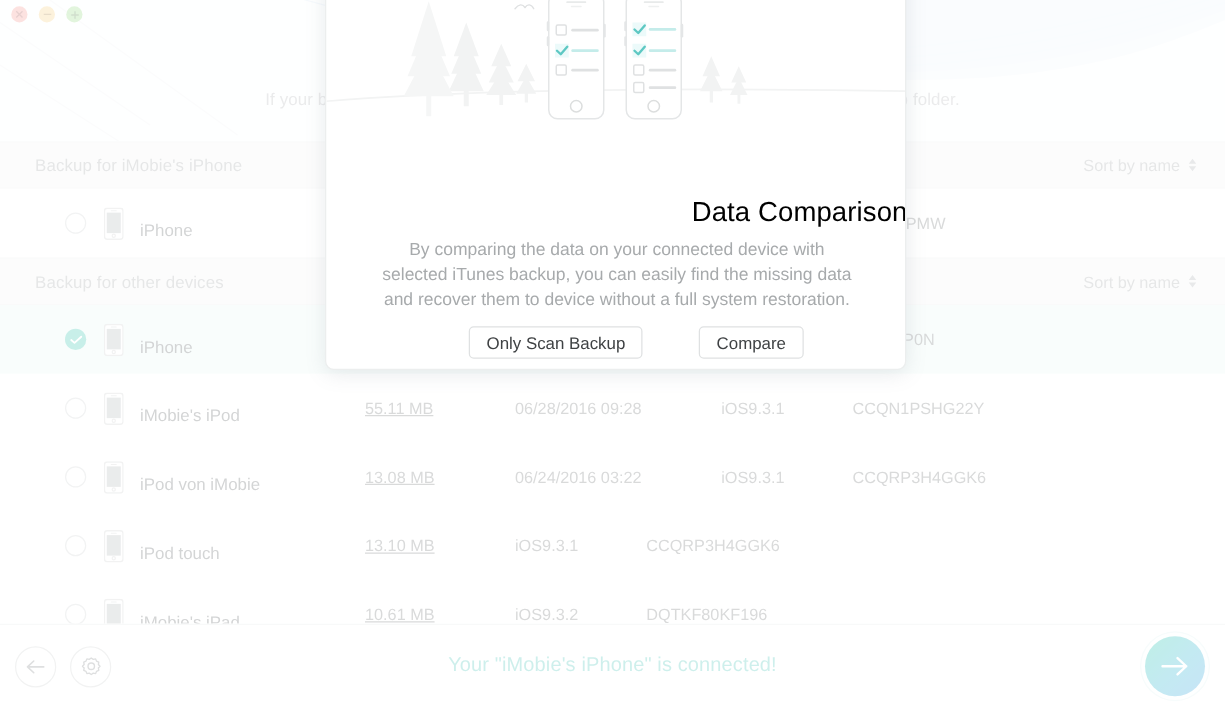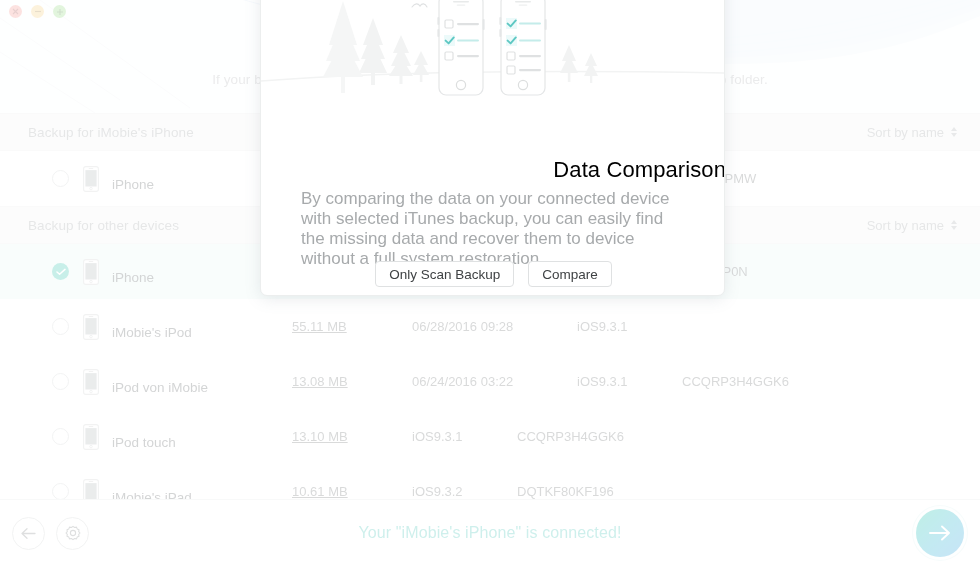--- a/index.html
+++ b/index.html
@@ -151,34 +151,36 @@
     position: absolute; left: 0; top: 0; width: 465px; height: 160px;
     overflow: hidden;
   }
   .modal-title {
     position: absolute; left: 0; top: 184px; width: 465px;
     text-align: right;
     font-size: 22px; color: #000000; letter-spacing: .1px;
   }
   .modal-desc {
     position: absolute; left: 40px; top: 216px; width: 385px;
-    font-size: 17px; line-height: 20px; color: #a7aaac;
+    text-align: center;
+    font-size: 14px; line-height: 20px; color: #a7aaac;
   }
   .modal-actions {
     position: absolute; left: 0; top: 288px; width: 465px;
     display: flex; justify-content: center; gap: 14px;
   }
   .m-btn {
     height: 26px; padding: 0 13px;
     border: 1px solid #dfe1e2; border-radius: 4px;
     background: #fff;
     font-family: "Liberation Sans", sans-serif;
     font-size: 13.5px; color: #3f4244;
     display: flex; align-items: center; justify-content: center;
     cursor: pointer;
+    margin-left: 31px;
   }
 </style>
 </head>
 <body>
 
 <div id="app">
 
   <div class="header">
     <svg class="header-swoosh" viewBox="0 0 980 113" preserveAspectRatio="none">
       <g fill="none" stroke="#e8f1fa" stroke-width="1">
@@ -279,20 +281,21 @@
       <svg class="dev-icon" width="16" height="26" viewBox="0 0 16 26">
         <rect x="0.6" y="0.6" width="14.8" height="24.8" rx="2.2" fill="#fff" stroke="#dcdede" stroke-width="1.1"></rect>
         <rect x="2.4" y="4.1" width="11.2" height="16.4" fill="#c9cccd"></rect>
         <rect x="5.6" y="2.1" width="4.8" height="0.9" rx=".45" fill="#dcdede"></rect>
         <circle cx="8" cy="22.6" r="1.25" fill="none" stroke="#dcdede" stroke-width="1"></circle>
       </svg>
       <div class="cell-name">iMobie's iPod</div>
       <div class="cell-size">55.11 MB</div>
       <div class="cell-date">06/28/2016 09:28</div>
       <div class="cell-os">iOS9.3.1</div>
+      <div class="cell-id">CCQN1PSHG22Y</div>
     </div>
 
     <div class="row">
       <div class="radio"></div>
       <svg class="dev-icon" width="16" height="26" viewBox="0 0 16 26">
         <rect x="0.6" y="0.6" width="14.8" height="24.8" rx="2.2" fill="#fff" stroke="#dcdede" stroke-width="1.1"></rect>
         <rect x="2.4" y="4.1" width="11.2" height="16.4" fill="#c9cccd"></rect>
         <rect x="5.6" y="2.1" width="4.8" height="0.9" rx=".45" fill="#dcdede"></rect>
         <circle cx="8" cy="22.6" r="1.25" fill="none" stroke="#dcdede" stroke-width="1"></circle>
       </svg>

